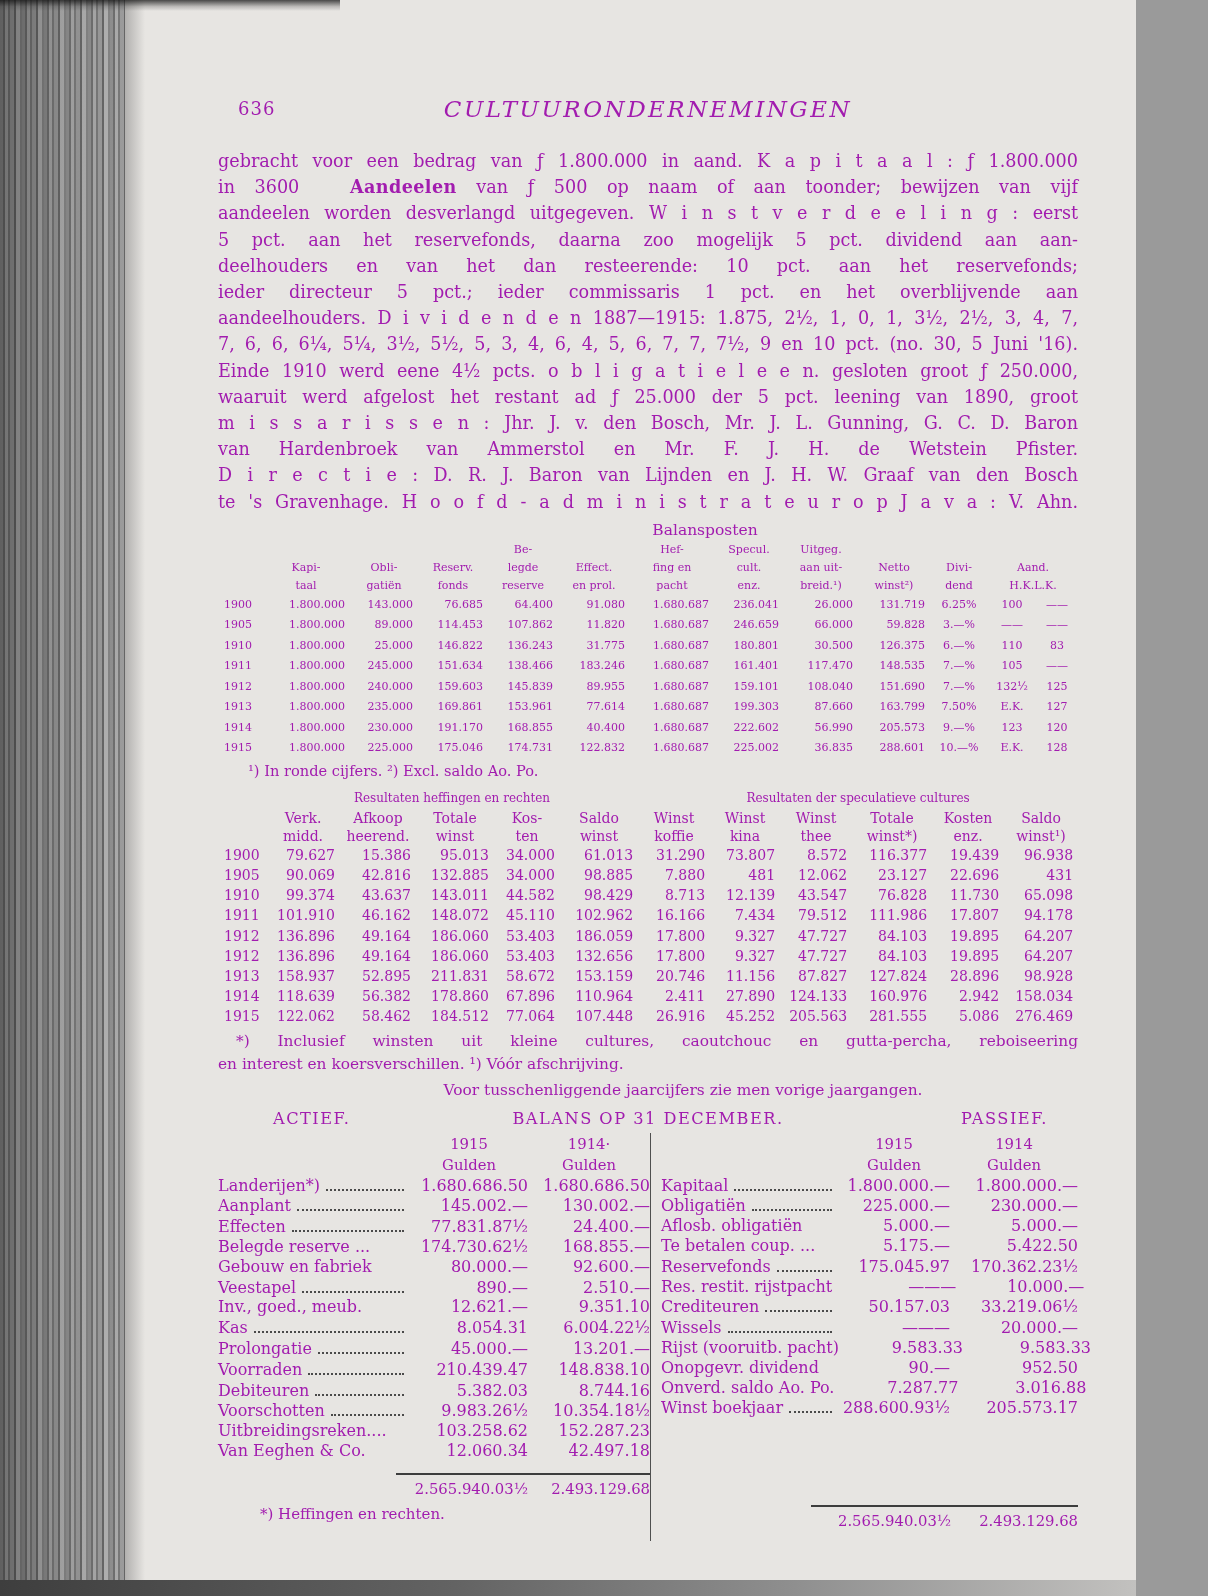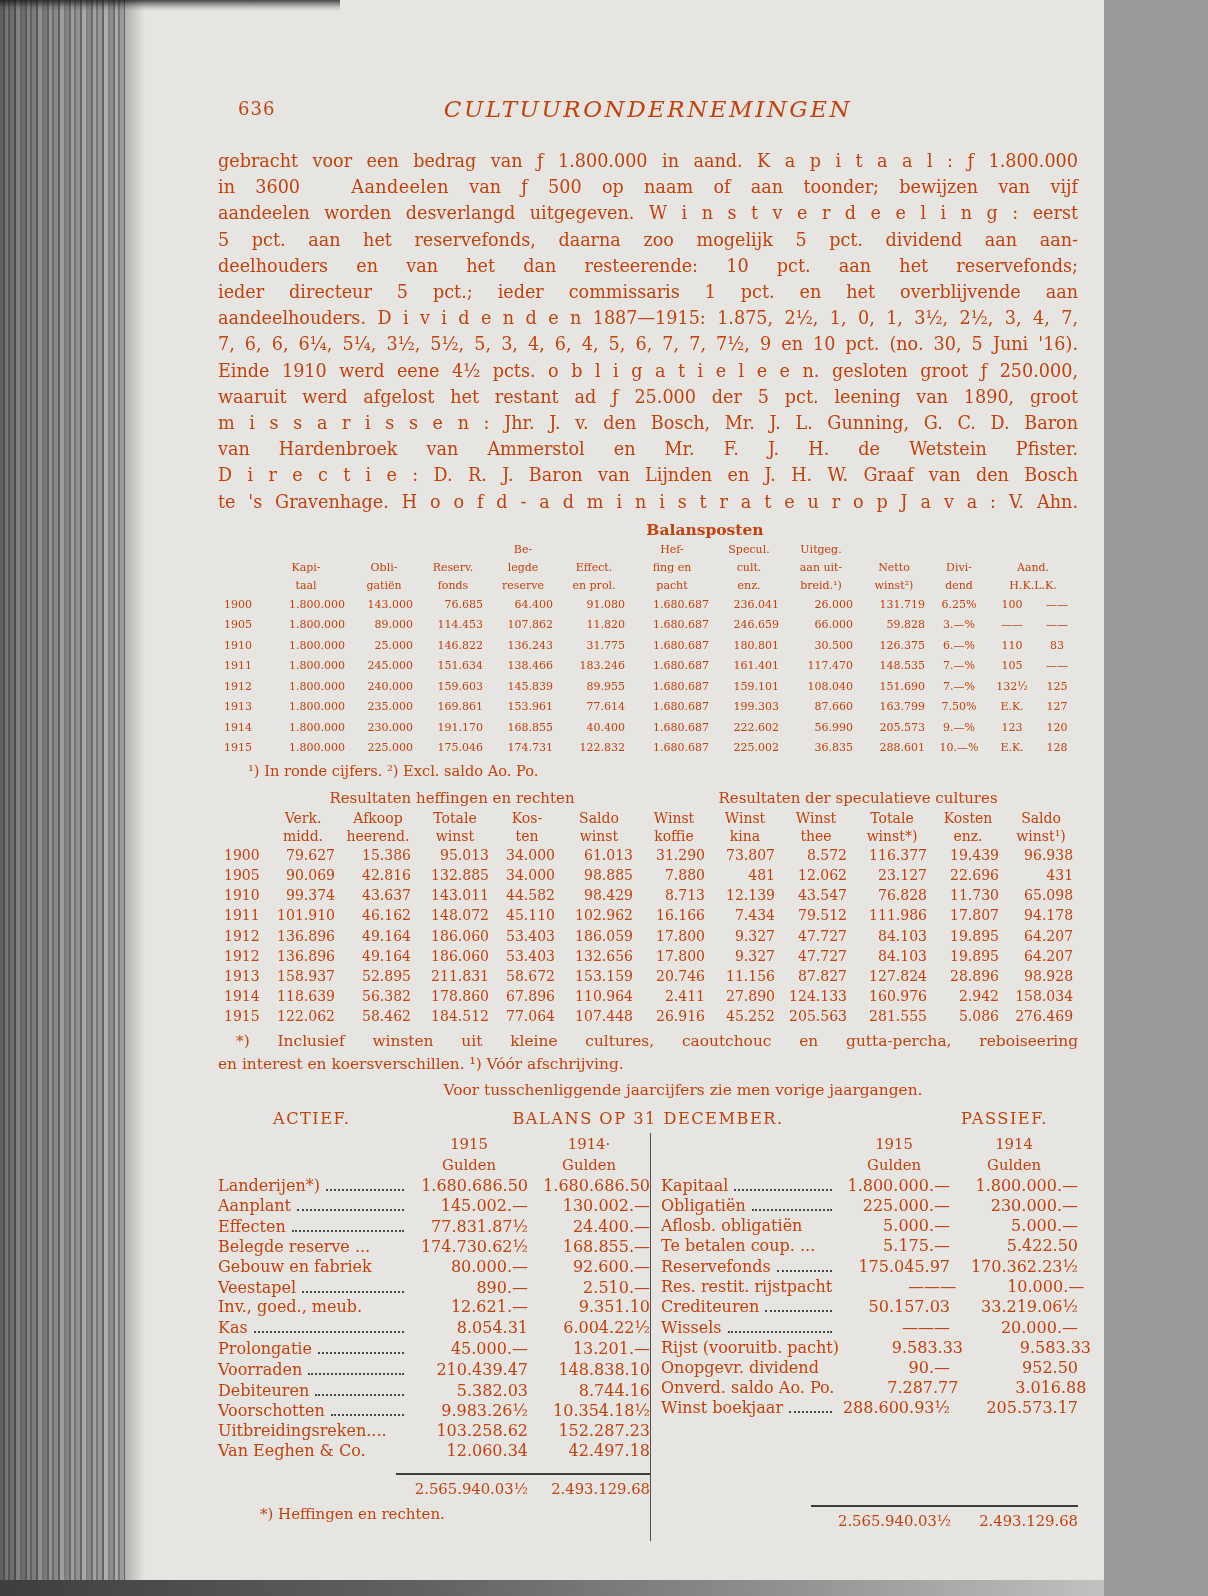--- a/index.html
+++ b/index.html
@@ -1,50 +1,50 @@
 <!DOCTYPE html>
 <html><head>
 <meta charset="utf-8">
 <style>
   html,body{margin:0;padding:0;background:#9a9a9a;}
   .page{position:relative;width:1104px;height:1596px;background:#e7e5e2;overflow:hidden;
-        font-family:"DejaVu Serif","Liberation Serif",serif;color:#c2410c;}
+        font-family:"DejaVu Serif","Liberation Serif",serif;color:#a21caf;padding-left:32px;}
   
   .gutter{position:absolute;left:0;top:0;width:125px;height:100%;
     background:
       linear-gradient(90deg, rgba(25,25,25,.40) 0%, rgba(90,90,90,.18) 55%, rgba(150,150,150,0) 100%),
       repeating-linear-gradient(90deg,#8f8f8f 0 3px,#6e6e6e 3px 5px,#ababab 5px 8px,#787878 8px 10px,
         #9b9b9b 10px 14px,#656565 14px 16px,#b3b3b3 16px 20px,#858585 20px 22px);}
   .gutter::after{content:"";position:absolute;right:-20px;top:0;width:20px;height:100%;
     background:linear-gradient(90deg,rgba(90,90,90,.38),rgba(120,120,120,0));}
   .edge-top{position:absolute;top:0;left:0;width:340px;height:11px;
     background:linear-gradient(to bottom,rgba(20,20,20,.75),rgba(60,60,60,.25) 60%,rgba(90,90,90,0));}
   .edge-bottom{position:absolute;bottom:0;left:0;width:100%;height:16px;
     background:linear-gradient(90deg,#3e3e3e,#636363 40%,#8f8f8f 70%,#c2c1bf 100%);}
   .content{position:absolute;left:218px;top:0;width:860px;}
 
   .page-head{position:relative;margin-top:96px;height:28px;}
   .pagenum{position:absolute;left:20px;top:2px;font-size:18px;letter-spacing:1px;}
   .book-title{display:block;text-align:center;font-style:italic;font-size:23px;letter-spacing:2.5px;}
 
   .intro{margin-top:24px;font-size:17.6px;line-height:26.2px;}
   .intro-line{text-align:justify;text-align-last:justify;}
-  .intro .b{font-weight:normal;letter-spacing:.4px;margin-left:31px;}
-
-  .bp-title{margin-top:5px;text-align:center;font-size:15.5px;padding-left:114px;line-height:20px;font-weight:bold;}
+  .intro .b{font-weight:bold;letter-spacing:.4px;margin-left:31px;}
+
+  .bp-title{margin-top:5px;text-align:center;font-size:15.5px;padding-left:114px;line-height:20px;}
   table.dtable{table-layout:fixed;border-collapse:collapse;width:100%;}
   table.bp{font-size:11px;margin-top:1px;}
   .dtable th{font-weight:normal;text-align:center;padding:0;line-height:18px;vertical-align:bottom;}
   .dtable td{text-align:right;padding:0 5px 0 0;line-height:20.5px;white-space:nowrap;}
   .dtable td.year{text-align:left;padding-left:6px;}
   .dtable td.c{text-align:center;padding:0;}
   .bp-foot{font-size:14.6px;margin:1px 0 6px 30px;line-height:22px;}
 
   table.res{font-size:14px;margin-top:2px;}
-  .res th.grp{line-height:21px;font-size:15px;}
+  .res th.grp{line-height:21px;font-size:12px;}
   .res td{line-height:20.2px;}
   .res-foot1{font-size:15.4px;margin:3px 0 0 18px;line-height:23px;text-align:justify;text-align-last:justify;}
   .res-foot2{font-size:15.4px;line-height:23px;}
   .res-note{text-align:center;font-size:15.4px;margin-top:3px;padding-left:70px;line-height:22px;}
 
   .balans{margin-top:7px;}
   .balans-head{display:flex;font-size:16.2px;line-height:22px;}
   .bh-left{width:30%;padding-left:55px;letter-spacing:1.5px;box-sizing:border-box;}
   .bh-mid{width:40%;text-align:center;letter-spacing:1.5px;}
   .bh-right{width:30%;text-align:right;padding-right:30px;letter-spacing:1.5px;box-sizing:border-box;}

